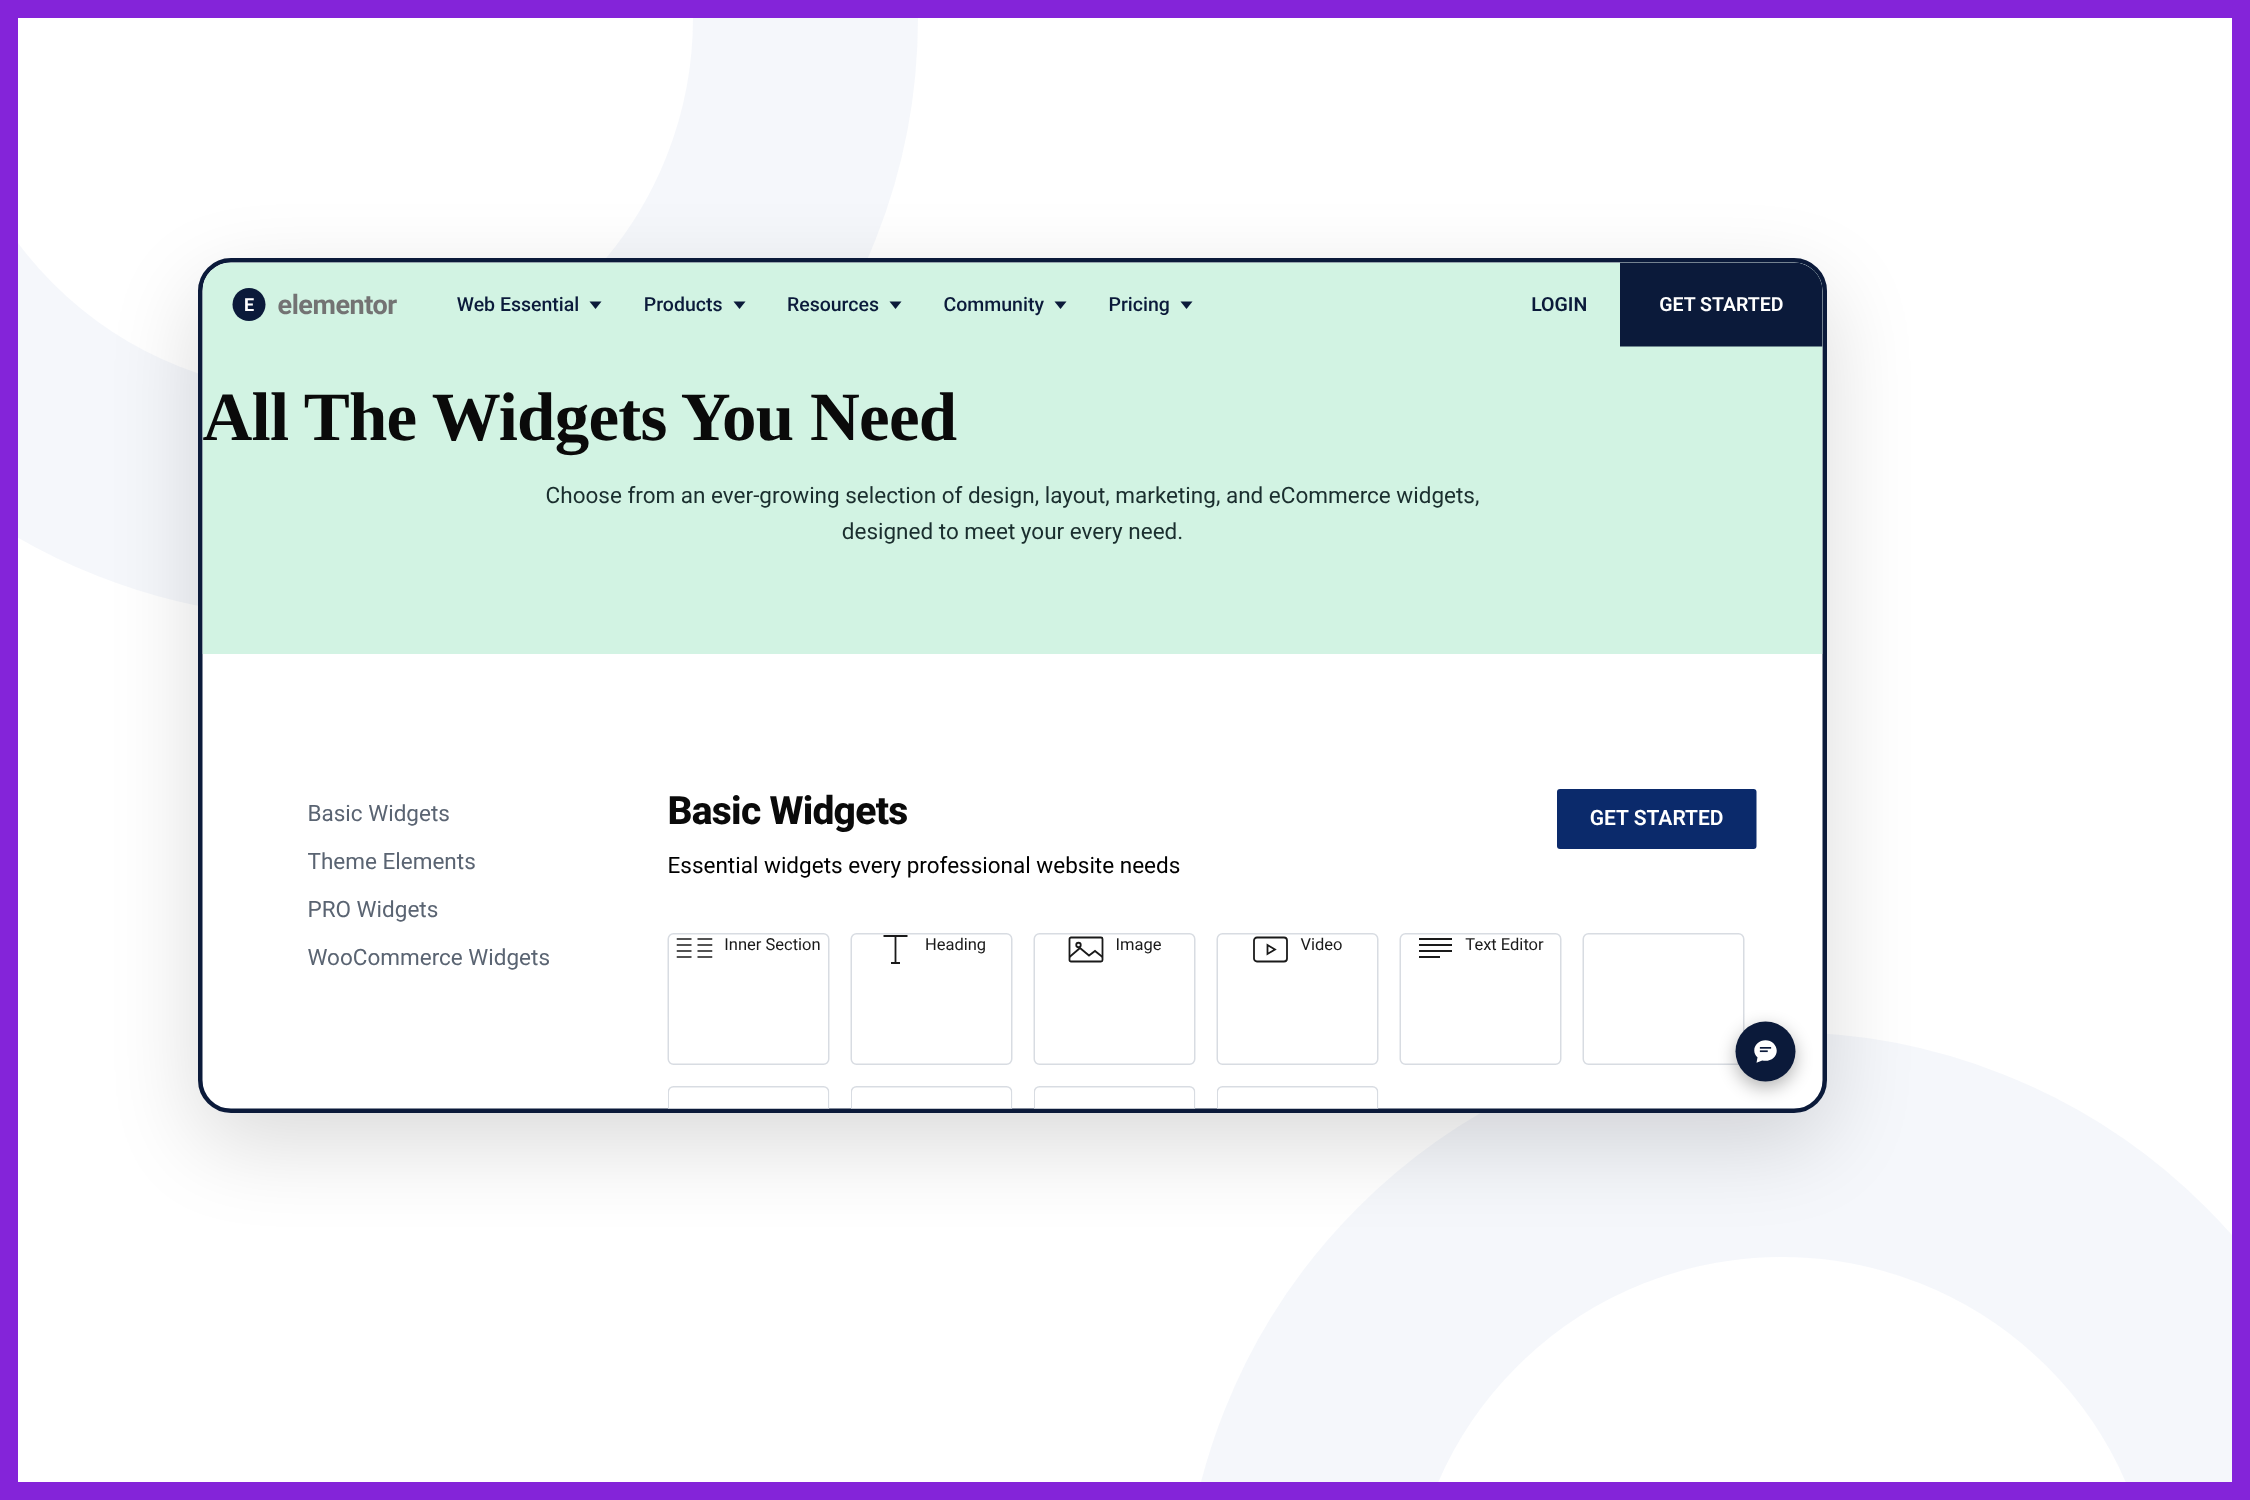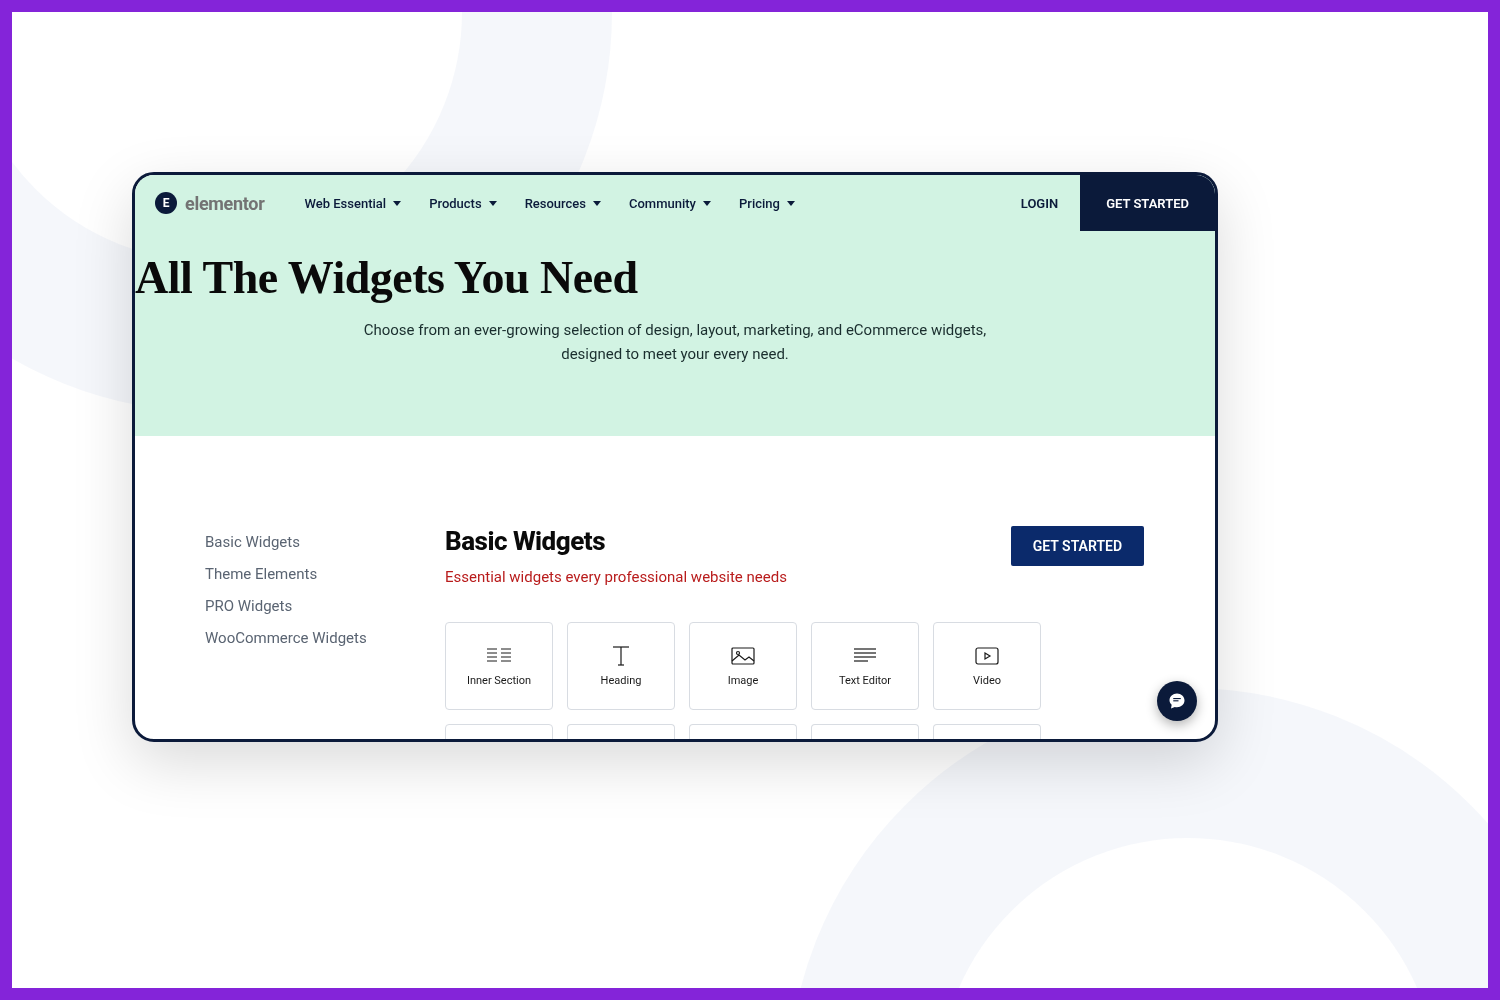--- a/index.html
+++ b/index.html
@@ -147,21 +147,21 @@
       font-size: 15px;
       color: #1a2e2e;
       line-height: 1.6;
       margin-top: 14px;
       max-width: 660px;
       margin-left: auto;
       margin-right: auto;
     }
     .content {
       display: flex;
-      padding: 90px 71px 0 70px;
+      padding: 90px 44px 0 70px;
       gap: 50px;
     }
     .sidebar {
       width: 190px;
       flex-shrink: 0;
     }
     .sidebar-item {
       font-size: 15px;
       color: #5a6472;
       padding: 7px 0;
@@ -177,21 +177,21 @@
       margin-bottom: 36px;
     }
     .section-title {
       font-size: 26px;
       font-weight: 800;
       color: #0a0a0a;
       letter-spacing: -0.5px;
     }
     .section-desc {
       font-size: 15px;
-      color: #b91c1c;
+      color: #000000;
       margin-top: 12px;
     }
     .cta-section {
       background: #0b2a6b;
       color: #fff;
       padding: 12px 22px;
       font-size: 14px;
       font-weight: 600;
       cursor: pointer;
       border-radius: 2px;
@@ -200,22 +200,22 @@
       display: flex;
       gap: 14px;
       flex-wrap: wrap;
     }
     .widget-card {
       width: 108px;
       height: 88px;
       border: 1px solid #d8dce2;
       border-radius: 4px;
       display: flex;
-      flex-direction: column;
-      align-items: center;
+      flex-direction: row;
+      align-items: flex-start;
       justify-content: center;
       gap: 8px;
       cursor: pointer;
       background: #fff;
     }
     .widget-card.stub {
       height: 16px;
       border-bottom: none;
       border-radius: 4px 4px 0 0;
     }
@@ -346,41 +346,41 @@
                 <rect x="1" y="1" width="22" height="16" rx="1"></rect>
                 <circle cx="7" cy="6" r="1.5"></circle>
                 <path d="M1 14 L8 8 L14 13 L18 10 L23 14"></path>
               </svg>
             </div>
             <div class="widget-label">Image</div>
           </div>
 
           <div class="widget-card">
             <div class="widget-icon">
+              <svg width="24" height="18" viewBox="0 0 24 18" fill="none" stroke="currentColor" stroke-width="1.2">
+                <rect x="1" y="1" width="22" height="16" rx="2"></rect>
+                <path d="M10 6 L15 9 L10 12 Z" fill="none"></path>
+              </svg>
+            </div>
+            <div class="widget-label">Video</div>
+          </div>
+
+          <div class="widget-card">
+            <div class="widget-icon">
               <svg width="22" height="16" viewBox="0 0 22 16" fill="none" stroke="currentColor" stroke-width="1.2">
                 <line x1="0" y1="1" x2="22" y2="1"></line>
                 <line x1="0" y1="5" x2="22" y2="5"></line>
                 <line x1="0" y1="9" x2="22" y2="9"></line>
                 <line x1="0" y1="13" x2="14" y2="13"></line>
               </svg>
             </div>
             <div class="widget-label">Text Editor</div>
           </div>
 
           <div class="widget-card">
-            <div class="widget-icon">
-              <svg width="24" height="18" viewBox="0 0 24 18" fill="none" stroke="currentColor" stroke-width="1.2">
-                <rect x="1" y="1" width="22" height="16" rx="2"></rect>
-                <path d="M10 6 L15 9 L10 12 Z" fill="none"></path>
-              </svg>
-            </div>
-            <div class="widget-label">Video</div>
-          </div>
-
-          <div class="widget-card">
             
             
           </div>
 
           <div class="widget-card stub"></div>
           <div class="widget-card stub"></div>
           <div class="widget-card stub"></div>
           <div class="widget-card stub"></div>
 
         </div>

